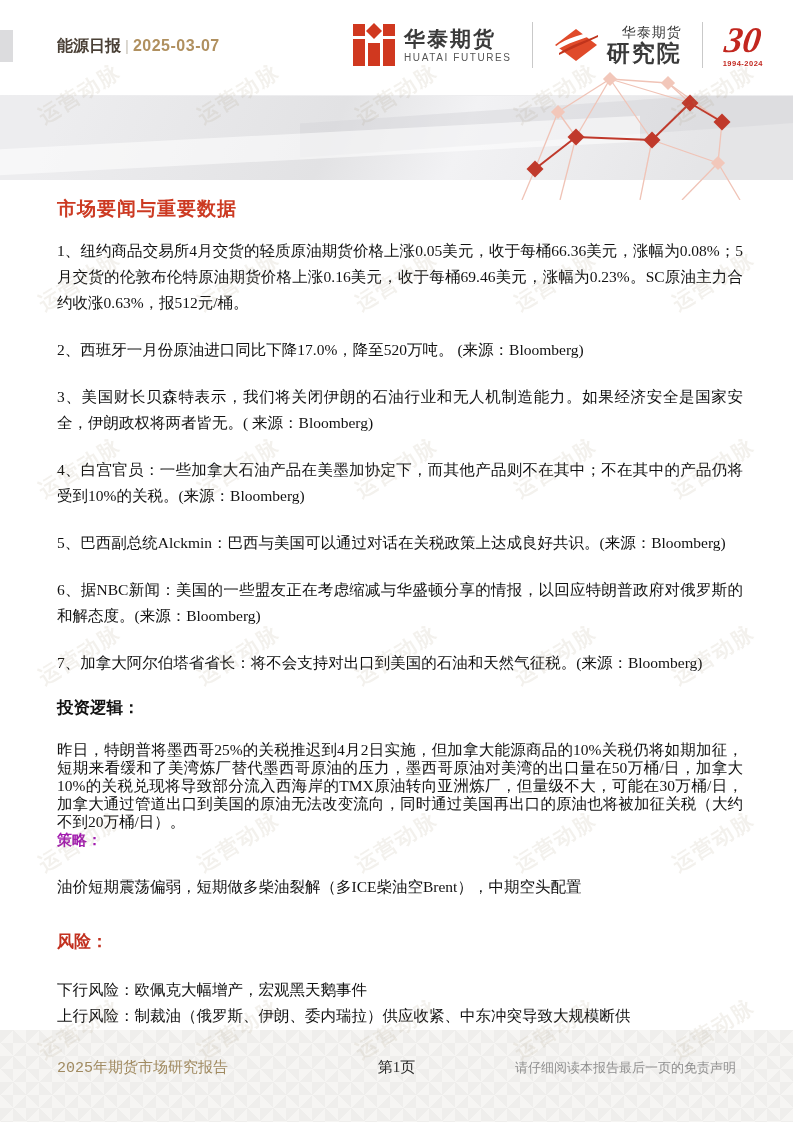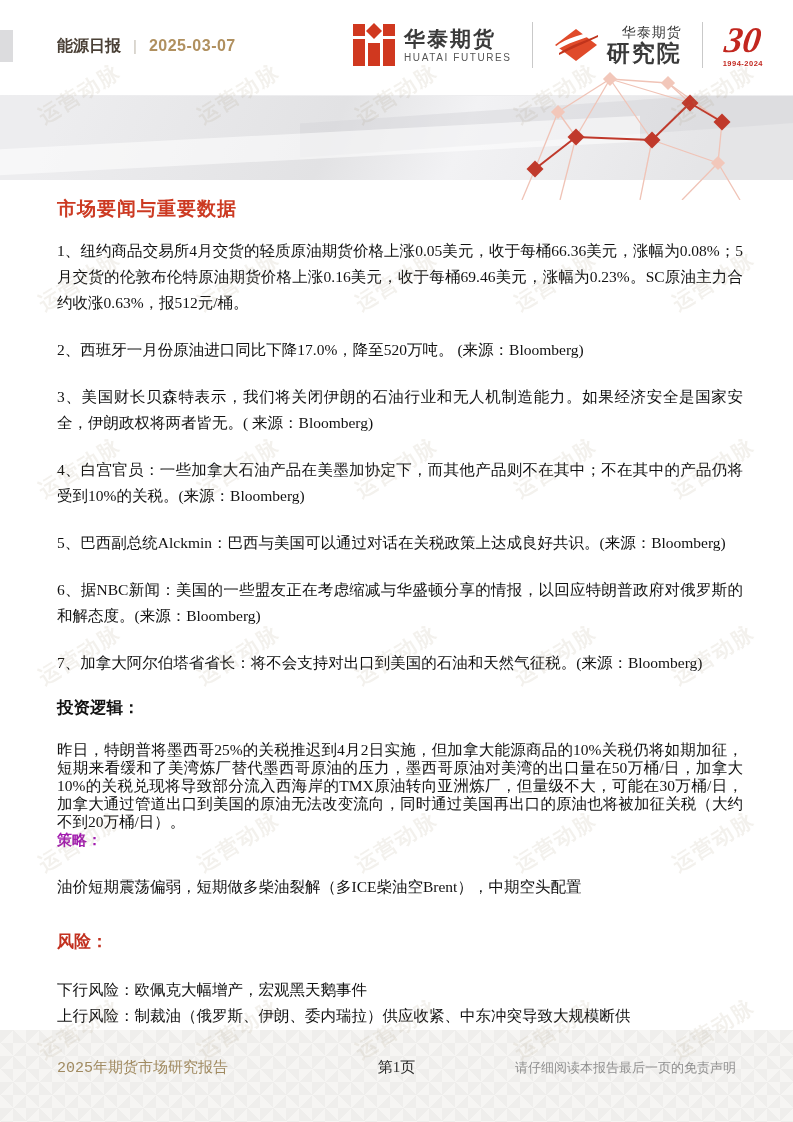--- a/index.html
+++ b/index.html
@@ -28,21 +28,21 @@
     font-size:21px; letter-spacing:2px;
     color:rgba(158,138,108,0.12);
     font-weight:bold;
   }
 
   
   .header { position:absolute; top:0; left:0; right:0; height:95px; background:#ffffff; z-index:3; }
   .corner-chip { position:absolute; left:0; top:30px; width:13px; height:32px; background:#dcdcde; }
   .masthead {
     position:absolute; left:57px; top:36px;
-    display:flex; align-items:baseline; gap:12px;
+    display:flex; align-items:baseline; gap:4px;
     font-family:"Liberation Sans", sans-serif;
   }
   .masthead .report-type { font-size:16px; font-weight:bold; color:#4a4036; }
   .masthead .sep { color:#c9c3b8; font-size:15px; }
   .masthead .date { font-size:16px; font-weight:bold; color:#b0905f; letter-spacing:0.5px; }
 
   .logo-strip {
     position:absolute; right:30px; top:16px; height:58px;
     display:flex; align-items:center; gap:20px; z-index:4;
   }

